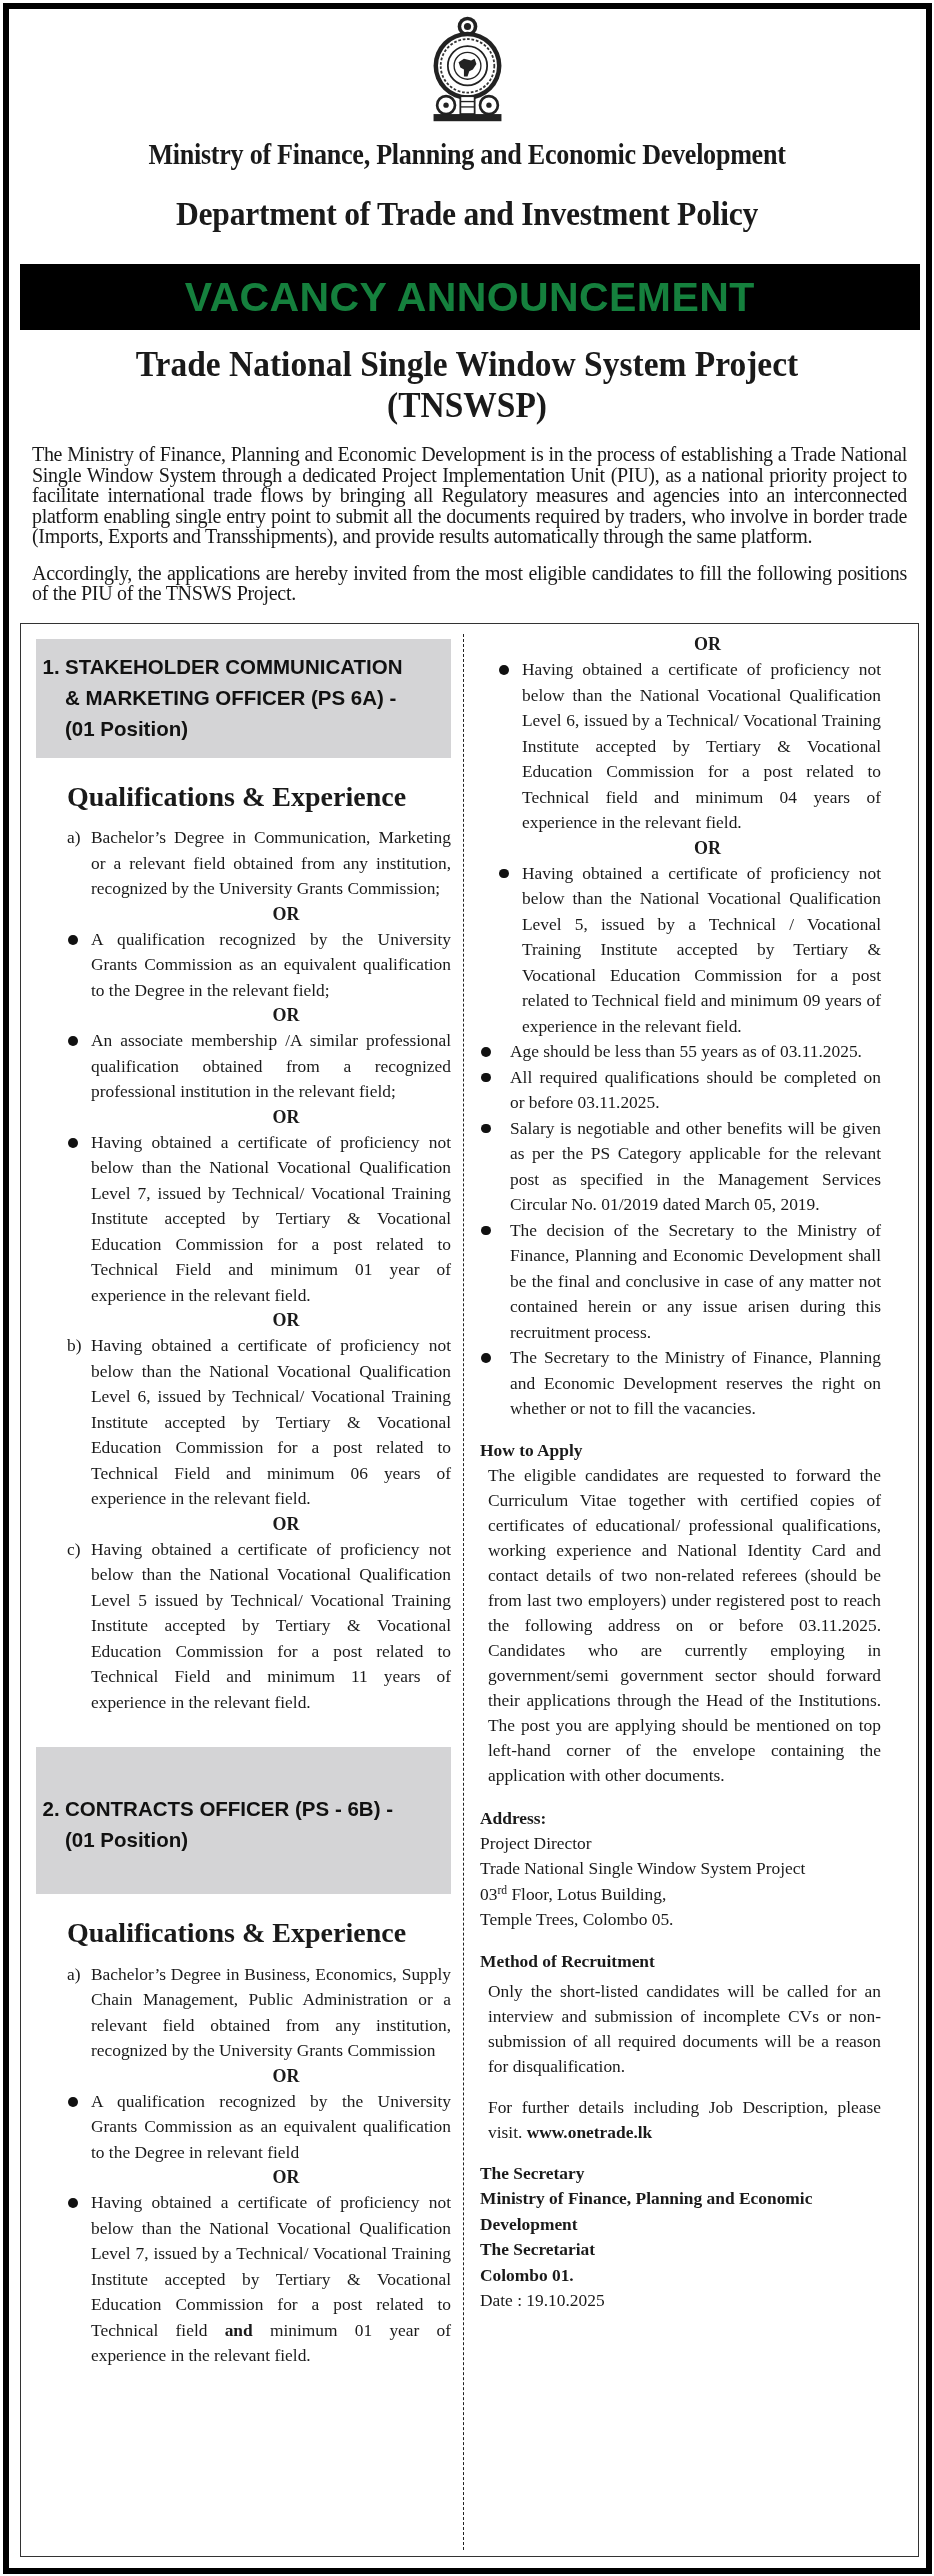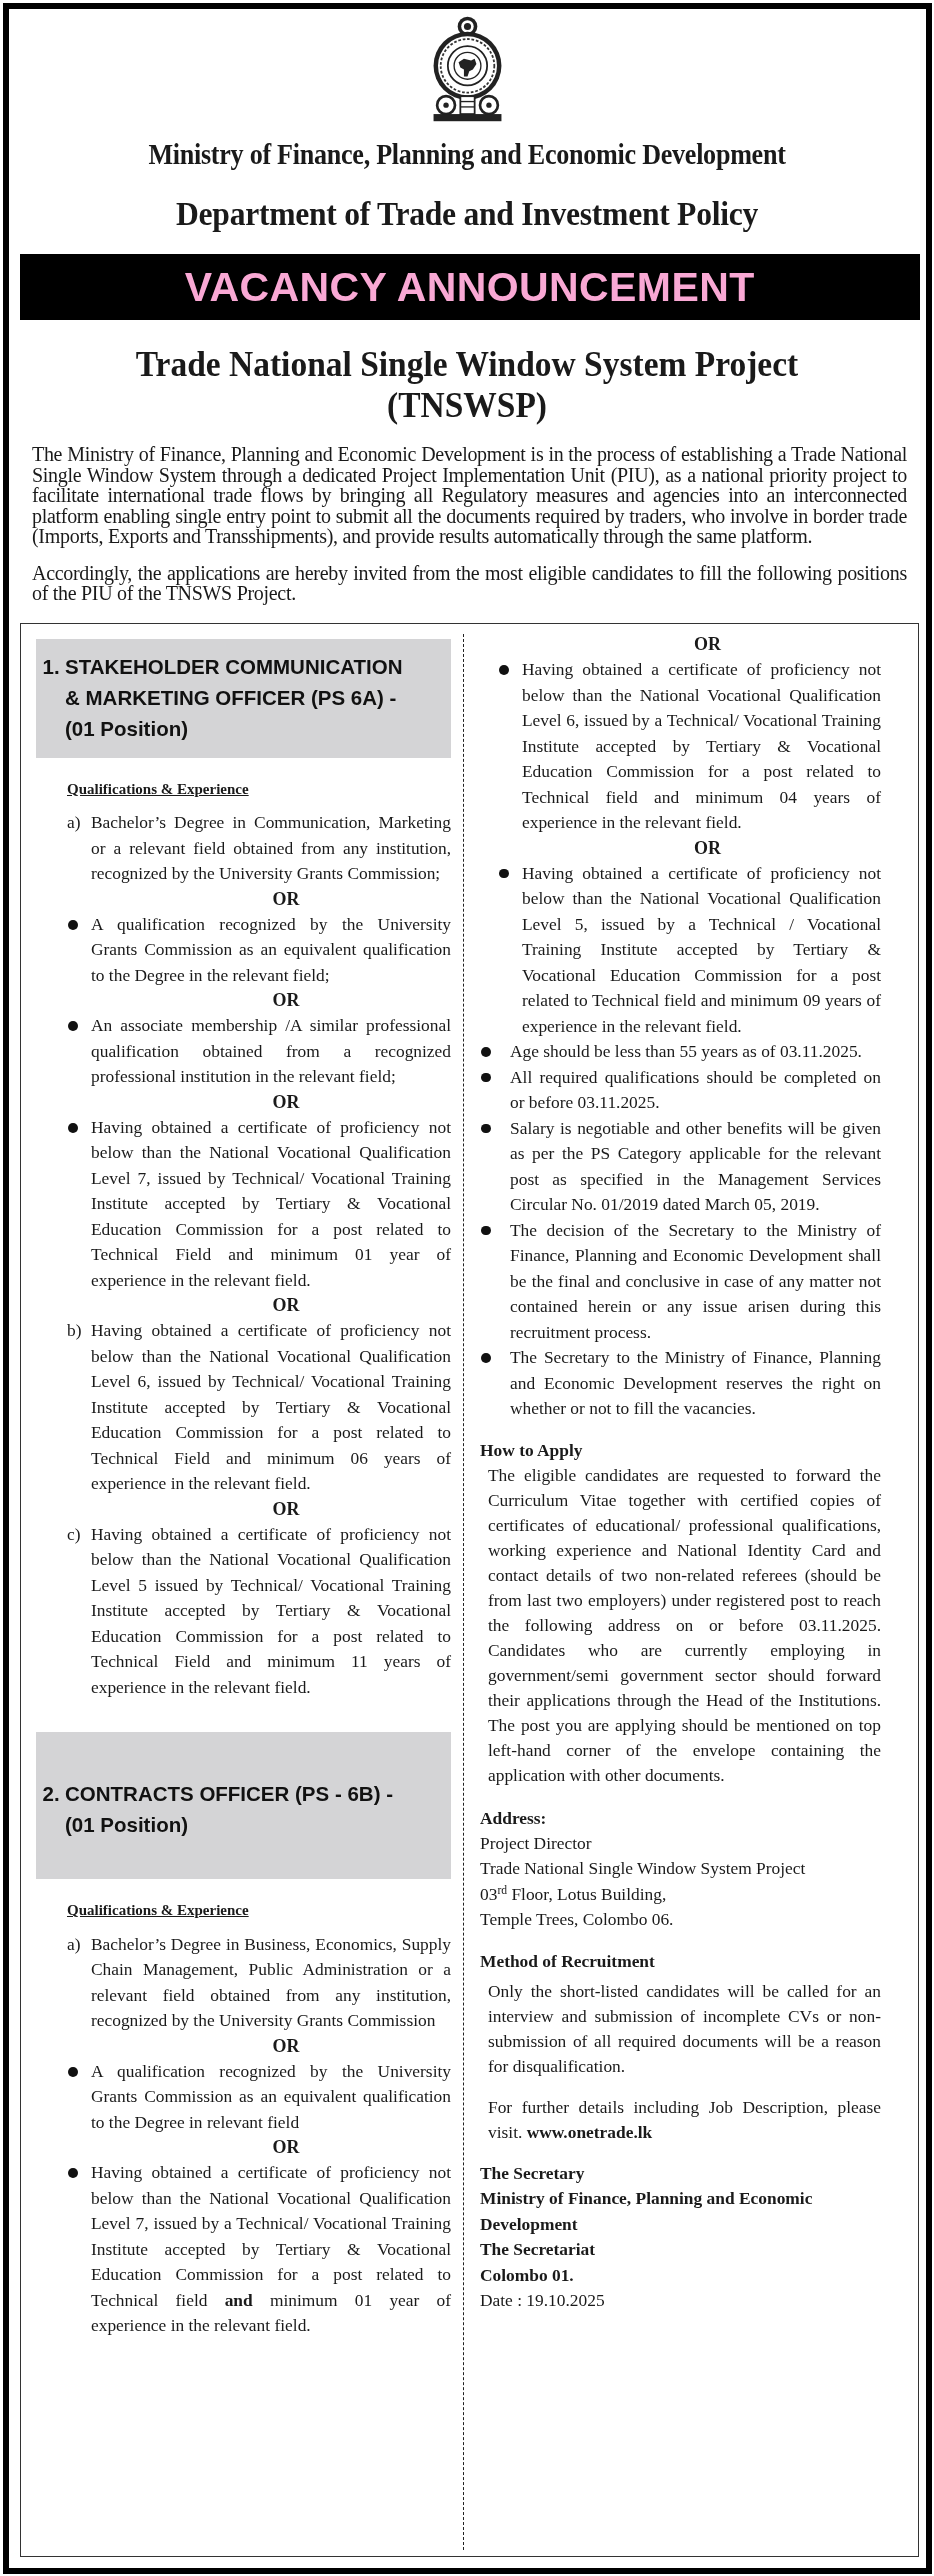--- a/index.html
+++ b/index.html
@@ -33,24 +33,24 @@
   }
   .hdr-dept {
     position: absolute; top: 195px; left: 0; width: 934px;
     text-align: center;
     font-size: 34px; font-weight: bold;
     letter-spacing: -0.3px;
     transform: scaleX(0.93);
   }
   .banner {
     position: absolute;
-    left: 19.7px; top: 254px;
+    left: 19.7px; top: 264px;
     width: 900px; height: 66px;
     background: #000;
-    color: #f9a8d4;
+    color: #15803d;
     text-align: center;
     font-family: "Liberation Sans", "DejaVu Sans", sans-serif;
     font-weight: bold;
     font-size: 41px;
     line-height: 66px;
     letter-spacing: 0.4px;
   }
   .project-title {
     position: absolute; top: 344px; left: 0; width: 934px;
     text-align: center;
@@ -98,22 +98,21 @@
     font-size: 20.5px;
     line-height: 31px;
     color: #111;
     padding: 11.6px 9px 14.3px 0;
     display: flex;
   }
   .pos-header .num { width: 29px; text-align: right; padding-right: 5.4px; flex: none; }
   .pos-header .txt { flex: 1; }
   .pos-header.p2 { padding: 46px 9px 39px 0; }
   .qual-title {
-    font-size: 15px; font-weight: bold;
-    text-decoration: underline;
+    font-size: 28px; font-weight: bold;
     margin: 23px 0 12.5px 31px;
   }
   .items { margin-left: 31px; }
   .item {
     display: flex;
     font-size: 17.4px;
     line-height: 25.5px;
     text-align: justify;
   }
   .item .mk {
@@ -331,21 +330,21 @@
   </div>
 
   <div class="sec-title mt18">How to Apply</div>
   <div class="para">The eligible candidates are requested to forward the Curriculum Vitae together with certified copies of certificates of educational/ professional qualifications, working experience and National Identity Card and contact details of two non-related referees (should be from last two employers) under registered post to reach the following address on or before 03.11.2025. Candidates who are currently employing in government/semi government sector should forward their applications through the Head of the Institutions. The post you are applying should be mentioned on top left-hand corner of the envelope containing the application with other documents.</div>
 
   <div class="sec-title mt14">Address:</div>
   <div>
     <div class="addr-line">Project Director</div>
     <div class="addr-line">Trade National Single Window System Project</div>
     <div class="addr-line"><span>03</span><sup>rd</sup><span> Floor, Lotus Building,</span></div>
-    <div class="addr-line">Temple Trees, Colombo 06.</div>
+    <div class="addr-line">Temple Trees, Colombo 05.</div>
   </div>
 
   <div class="sec-title mt18">Method of Recruitment</div>
   <div class="para mt6">Only the short-listed candidates will be called for an interview and submission of incomplete CVs or non-submission of all required documents will be a reason for disqualification.</div>
 
   <div class="para mt18">
     <span>For further details including Job Description, please visit. </span><span class="b">www.onetrade.lk</span>
   </div>
 
   <div class="mt18">

